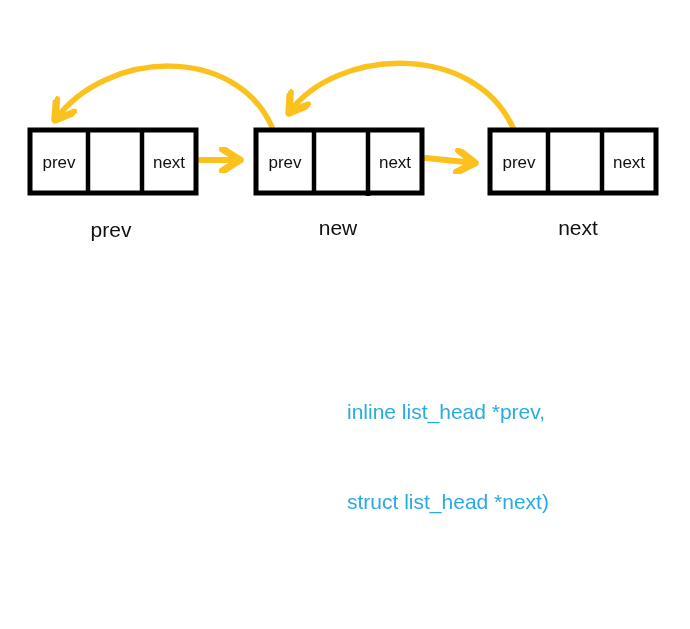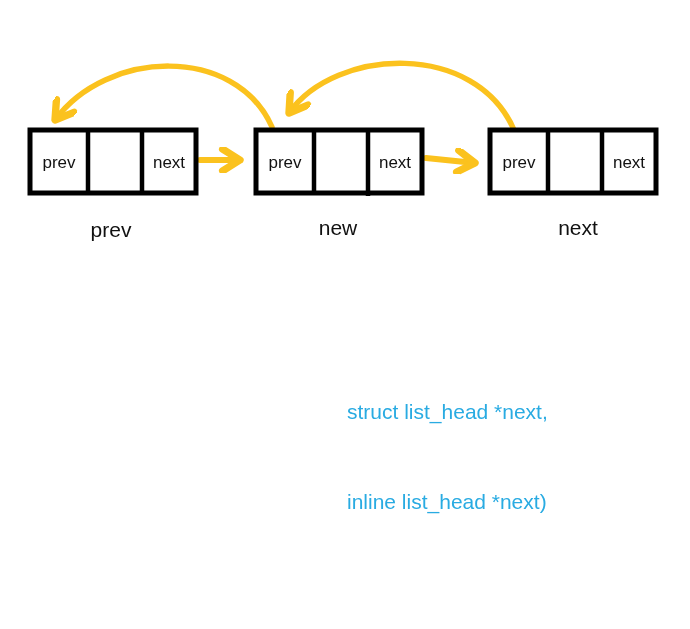--- a/index.html
+++ b/index.html
@@ -65,22 +65,22 @@
       <rect x="490" y="130" width="166" height="63" fill="#ffffff" stroke="#000000" stroke-width="5"></rect>
       <line x1="548" y1="130" x2="548" y2="193" stroke="#000000" stroke-width="4.5"></line>
       <line x1="602" y1="130" x2="602" y2="193" stroke="#000000" stroke-width="4.5"></line>
       <text x="519" y="168" font-size="17" fill="#111111" text-anchor="middle">prev</text>
       <text x="629" y="168" font-size="17" fill="#111111" text-anchor="middle">next</text>
       <text x="578" y="235" font-size="21" fill="#111111" text-anchor="middle">next</text>
     </g>
   </svg>
 
   <div class="code-block">
-    <div class="code-line indent-params">struct list_head *next,</div>
-    <div class="code-line indent-params">inline list_head *next)</div>
+    <div class="code-line indent-params">inline list_head *prev,</div>
+    <div class="code-line indent-params">struct list_head *next)</div>
     
     
     
     
     
     
   </div>
 
 </div>
 

